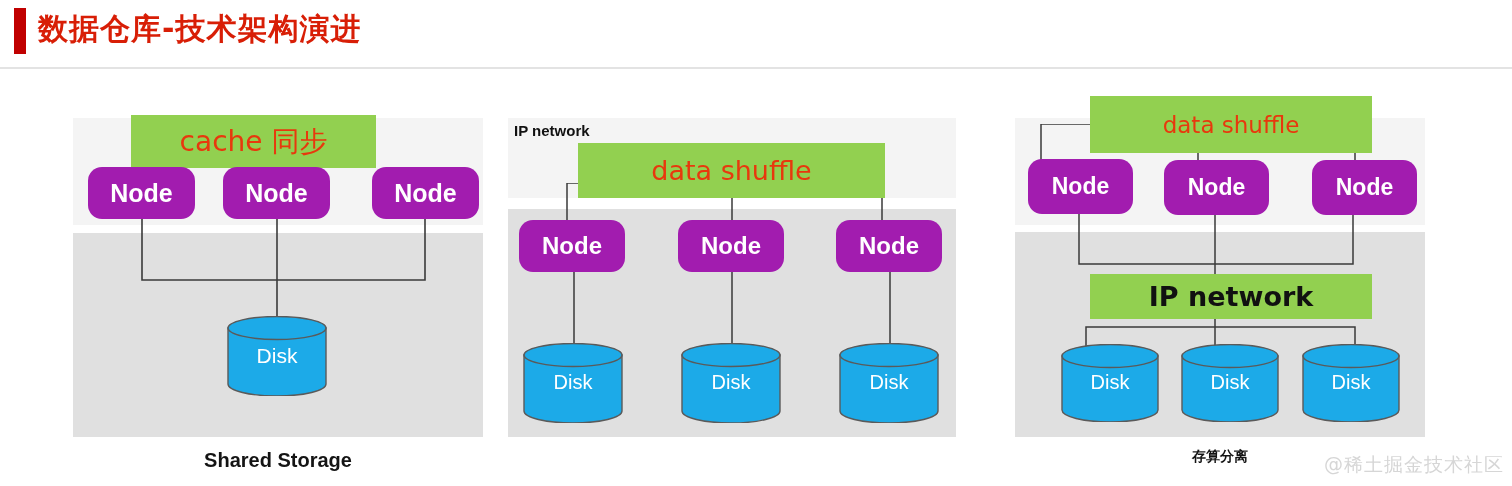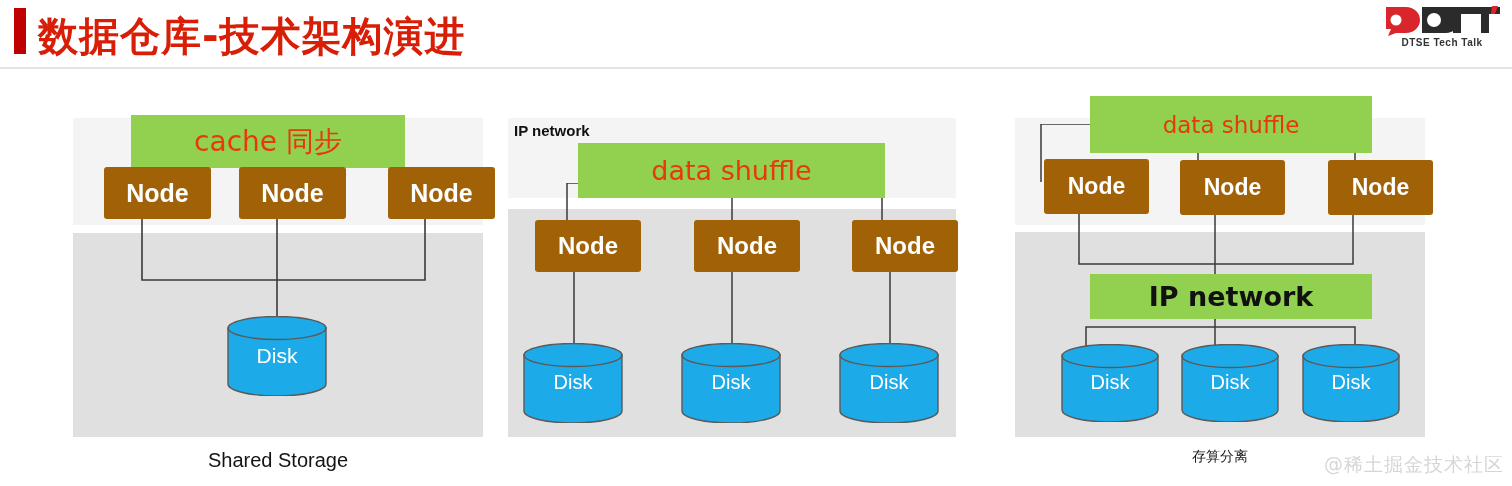--- a/index.html
+++ b/index.html
@@ -9,21 +9,21 @@
     font-family:"Liberation Sans","DejaVu Sans",sans-serif;
     overflow:hidden;
     position:relative;
   }
 
   
   .header{position:absolute;left:0;top:0;width:1512px;height:68px;}
   .title-bar{position:absolute;left:14px;top:8px;width:12px;height:46px;background:#C00000;}
   .page-title{
     position:absolute;left:38px;top:9px;
-    font-size:40px;font-weight:bold;color:#D81E06;
+    font-size:30px;font-weight:bold;color:#D81E06;
     font-family:"DejaVu Sans","Liberation Sans",sans-serif;
     letter-spacing:1px;white-space:nowrap;
   }
   .header-rule{position:absolute;left:0;top:67px;width:1512px;height:2px;background:#e3e3e3;}
 
   
   .logo{position:absolute;right:10px;top:4px;width:120px;height:52px;}
   .logo-mark{position:absolute;left:0;top:0;width:120px;height:32px;}
   .logo-sub{
     position:absolute;left:0;top:33px;width:120px;
@@ -39,96 +39,79 @@
 
   .green-box{
     position:absolute;background:#92D050;
     display:flex;align-items:center;justify-content:center;
     font-family:"DejaVu Sans","Liberation Sans",sans-serif;
   }
   .green-box.red-txt{color:#E8380D;}
   .green-box.black-txt{color:#111111;font-weight:bold;}
 
   .node{
-    position:absolute;background:#a16207;border-radius:3px;
+    position:absolute;background:#a21caf;border-radius:14px;
     display:flex;align-items:center;justify-content:center;
     color:#ffffff;font-weight:bold;
     font-family:"Liberation Sans","DejaVu Sans",sans-serif;
-    margin-left:16px;
   }
 
   .cyl{position:absolute;}
   .cyl svg{display:block;}
   .cyl-label{
     position:absolute;left:0;width:100%;text-align:center;
     color:#ffffff;font-family:"Liberation Sans","DejaVu Sans",sans-serif;
   }
 
   .connector{position:absolute;}
   .connector svg{display:block;}
 
   .ip-label{
     position:absolute;font-size:15px;font-weight:bold;color:#111;
     font-family:"Liberation Sans","DejaVu Sans",sans-serif;white-space:nowrap;
   }
 
   .caption{
     position:absolute;text-align:center;
-    font-size:20px;font-weight:normal;color:#141414;
+    font-size:20px;font-weight:bold;color:#141414;
     font-family:"Liberation Sans","DejaVu Sans",sans-serif;white-space:nowrap;
   }
   .caption.cn{font-family:"DejaVu Sans","Liberation Sans",sans-serif;font-size:14px;}
 
   .watermark{
     position:absolute;right:8px;bottom:8px;
     font-size:19px;color:#d6d6d6;letter-spacing:1px;
     font-family:"DejaVu Sans","Liberation Sans",sans-serif;white-space:nowrap;
   }
 </style>
 </head>
 <body>
 
 <div class="header">
   <div class="title-bar"></div>
   <div class="page-title">数据仓库-技术架构演进</div>
   <div class="header-rule"></div>
 
-  <div class="logo">
-    <div class="logo-mark">
-      <svg width="120" height="32" viewBox="0 0 120 32">
-        <path d="M4 3 H24 A14 13 0 0 1 24 29 H14 L6 32 L9 25 H4 Z" fill="#D9262C"></path>
-        <circle cx="14" cy="16" r="5.5" fill="#ffffff"></circle>
-        <path d="M40 3 H64 A13 13 0 0 1 64 29 H40 Z" fill="#2B2B2B"></path>
-        <circle cx="52" cy="16" r="7" fill="#ffffff"></circle>
-        <rect x="60" y="3" width="30" height="7" fill="#2B2B2B"></rect>
-        <rect x="71" y="3" width="8" height="26" fill="#2B2B2B"></rect>
-        <rect x="88" y="3" width="30" height="7" fill="#2B2B2B"></rect>
-        <rect x="99" y="3" width="8" height="26" fill="#2B2B2B"></rect>
-        <path d="M110 2 L116 2 L113 10 L109 10 Z" fill="#D9262C"></path>
-      </svg>
-    </div>
-    <div class="logo-sub">DTSE  Tech Talk</div>
-  </div>
 </div>
 
 <div class="panel" style="left:0;width:500px;">
 
   <div class="band band-top" style="left:73px;top:118px;width:410px;height:107px;"></div>
   <div class="band band-bottom" style="left:73px;top:233px;width:410px;height:204px;"></div>
 
   <div class="connector" style="left:73px;top:210px;width:410px;height:120px;">
     <svg width="410" height="120" viewBox="0 0 410 120">
       <g stroke="#3a3a3a" stroke-width="1.6" fill="none">
         <path d="M69 0 V70 H 352 V0"></path>
         <path d="M204 0 V118"></path>
       </g>
     </svg>
   </div>
 
-  <div class="green-box red-txt" style="left:131px;top:115px;width:274px;height:53px;font-size:28px;text-align:center;">
+  <div class="green-box red-txt" style="left:131px;top:115px;width:245px;height:53px;font-size:28px;text-align:center;">
     <span>cache 同步</span>
   </div>
 
   <div class="node" style="left:88px;top:167px;width:107px;height:52px;font-size:25px;">
     <span>Node</span>
   </div>
   <div class="node" style="left:223px;top:167px;width:107px;height:52px;font-size:25px;">
     <span>Node</span>
   </div>
   <div class="node" style="left:372px;top:167px;width:107px;height:52px;font-size:25px;">

